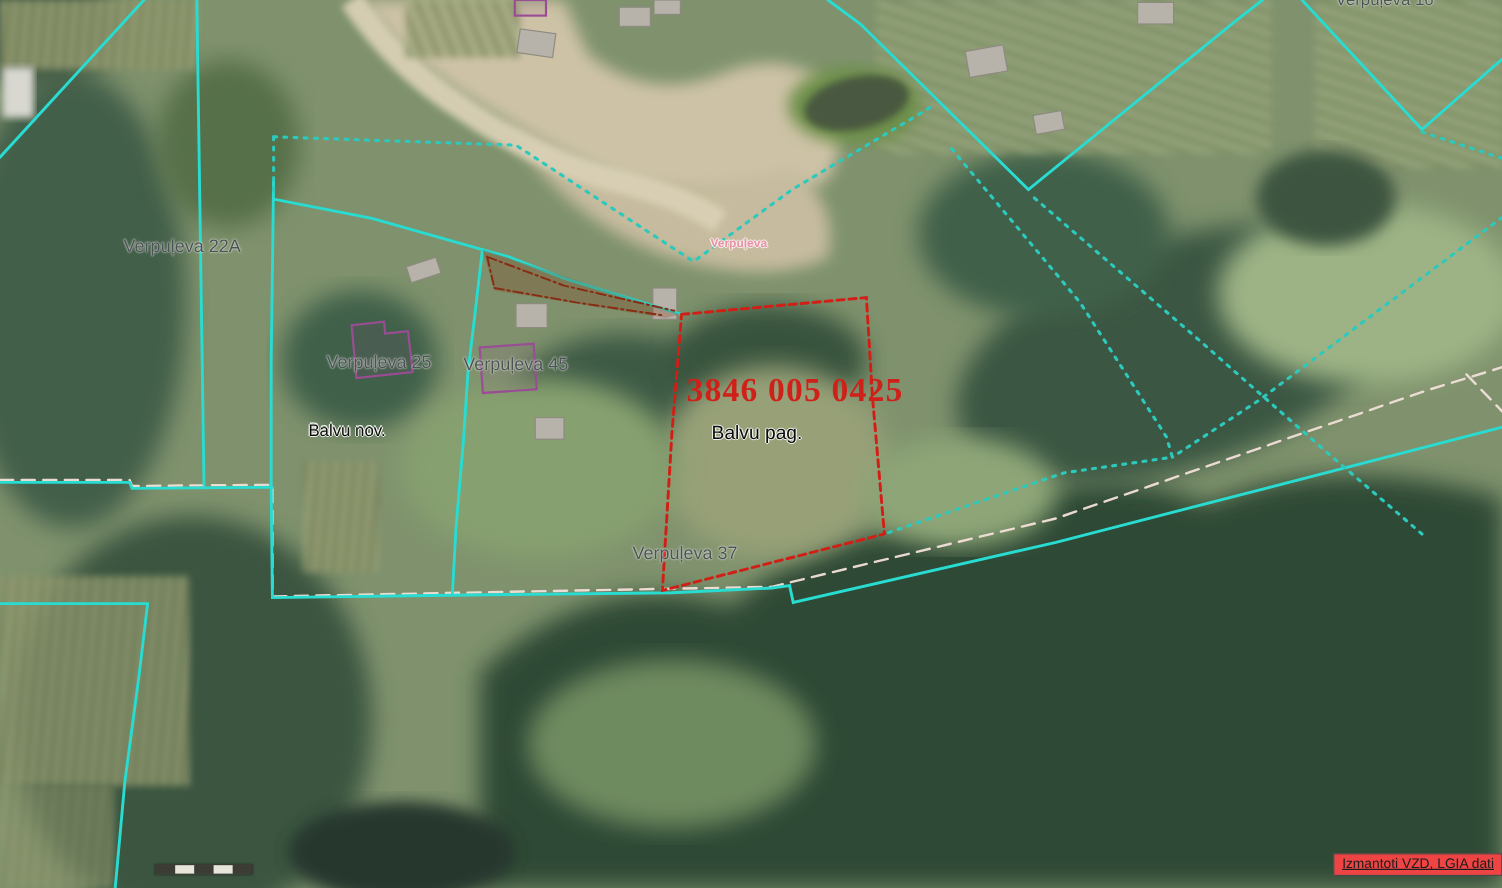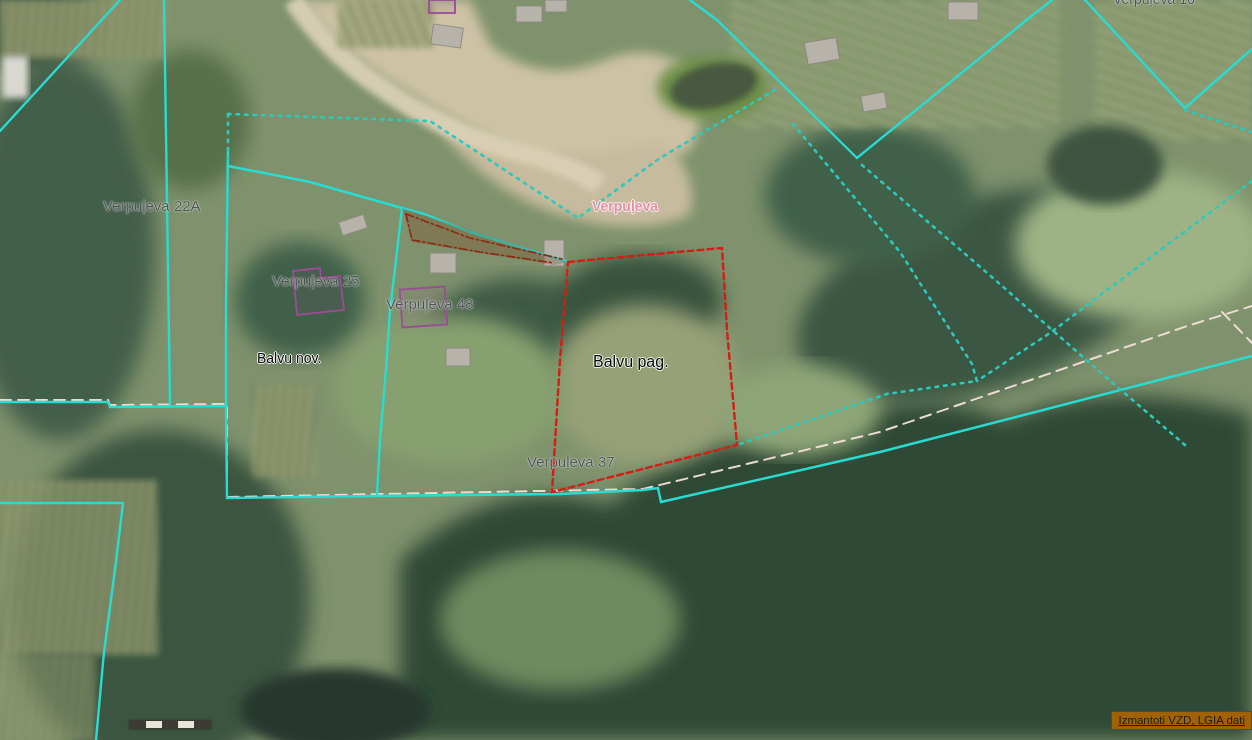--- a/index.html
+++ b/index.html
@@ -13,31 +13,31 @@
     position:absolute;white-space:nowrap;pointer-events:none;
     font-size:15px;color:#4d5257;
     text-shadow:0 0 2px rgba(235,238,230,.9),0 0 1px rgba(235,238,230,.9);
   }
   .map-label.small{font-size:14px;}
   .map-label.black{
     font-weight:normal;font-size:14px;color:#0b0b0b;
     text-shadow:-1px 0 0 #eef0ea,1px 0 0 #eef0ea,0 -1px 0 #eef0ea,0 1px 0 #eef0ea;
   }
   .map-label.pink{
-    font-weight:bold;font-size:14px;color:#e891a8;
+    font-weight:bold;font-size:10px;color:#e891a8;
     text-shadow:-1px 0 0 #f6efe9,1px 0 0 #f6efe9,0 -1px 0 #f6efe9,0 1px 0 #f6efe9;
   }
   .parcel-number{
     position:absolute;left:572px;top:310px;white-space:nowrap;
     font-family:"Liberation Serif",serif;font-weight:bold;
     font-size:28px;letter-spacing:1px;color:#d0201a;pointer-events:none;
   }
   .attribution{
     position:absolute;right:0;bottom:0;
-    background:#a16207;border:1px solid #4a4a4a;
+    background:#ef4444;border:1px solid #4a4a4a;
     padding:2px 6px 3px 6px;font-size:11.5px;color:#1c1c1c;
   }
   .attribution span{text-decoration:underline;cursor:pointer;}
   .scalebar{
     position:absolute;left:129px;top:720px;width:80px;height:7px;
     border:1px solid #3a3a34;display:flex;box-shadow:0 0 2px rgba(0,0,0,.4);
   }
   .scalebar i{flex:1;display:block;}
   .scalebar i:nth-child(odd){background:#3c3c34;}
   .scalebar i:nth-child(even){background:#e8e6da;}
@@ -168,34 +168,35 @@
       <g stroke="#9a4d95" stroke-width="1.8" fill="rgba(154,77,149,0.10)">
         <path d="M293,271 L320,268 L321,278 L340,276 L344,310 L297,315 Z"></path>
         <rect x="401" y="288" width="45" height="38" transform="rotate(-4 423 307)"></rect>
         <rect x="429" y="0" width="26" height="13"></rect>
       </g>
     </g>
   </svg>
 
   <div class="map-label" style="left:103px;top:197px">Verpuļeva 22A</div>
 
-  <div class="map-label" style="left:272px;top:272px">Verpuļeva 25</div>
-
-  <div class="map-label" style="left:386px;top:295px">Verpuļeva 48</div>
+  <div class="map-label" style="left:272px;top:294px">Verpuļeva 25</div>
+
+  <div class="map-label" style="left:386px;top:295px">Verpuļeva 45</div>
 
   <div class="map-label" style="left:527px;top:453px">Verpuļeva 37</div>
 
   <div class="map-label small" style="left:1113px;top:-9px">Verpuļeva 16</div>
 
   <div class="map-label pink" style="left:592px;top:198px">Verpuļeva</div>
 
   <div class="map-label black" style="left:257px;top:350px">Balvu nov.</div>
 
   <div class="map-label black" style="left:593px;top:353px;font-size:16px">Balvu pag.</div>
 
+  <div class="parcel-number">3846 005 0425</div>
 
   <div class="scalebar">
     <i></i>
       <i></i>
       <i></i>
       <i></i>
       <i></i>
   </div>
 
   <div class="attribution">

